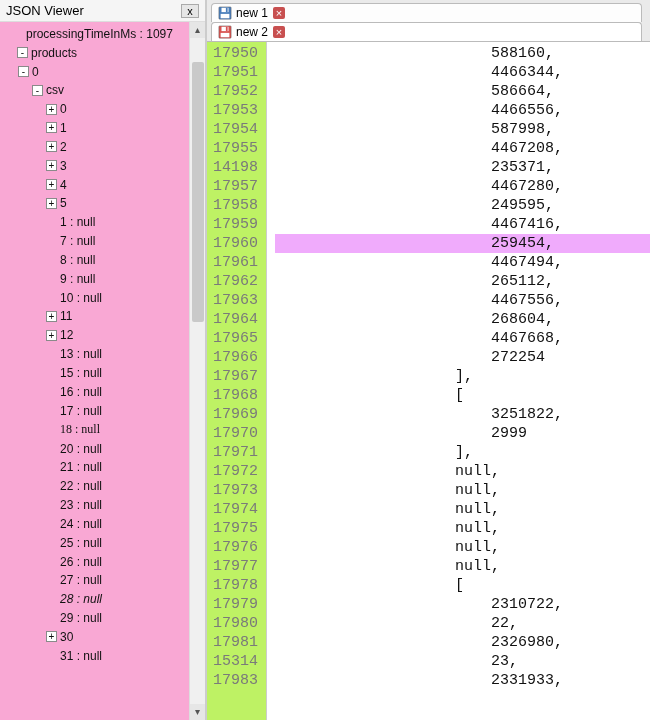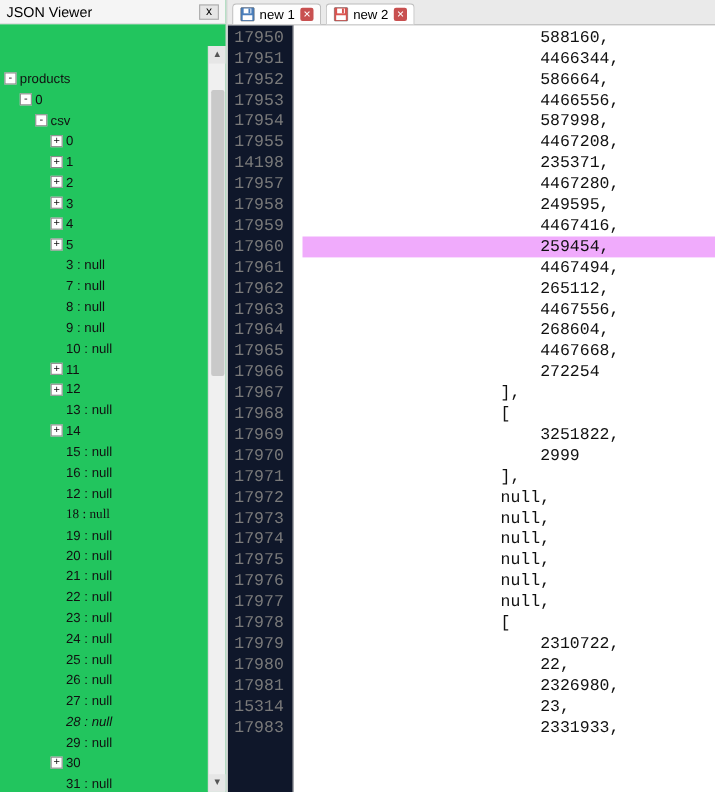--- a/index.html
+++ b/index.html
@@ -7,25 +7,24 @@
   font-family: "Segoe UI", Tahoma, sans-serif;
   font-size: 12px;
   background: #f0f0f0;
   width: 650px;
   height: 720px;
   overflow: hidden;
   display: flex;
 }
 .sidebar {
   width: 206px;
-  background: #22c55e;
+  background: #f9a8d4;
   border-right: 1px solid #ccc;
   display: flex;
   flex-direction: column;
-  gap: 20px;
 }
 .sidebar-header {
   display: flex;
   align-items: center;
   justify-content: space-between;
   padding: 3px 6px;
   background: #f5f5f5;
   border-bottom: 1px solid #ddd;
   font-size: 13px;
 }
@@ -63,20 +62,21 @@
   display: flex;
   flex-direction: column;
   background: #fff;
   border-left: 1px solid #ccc;
 }
 .tabs {
   display: flex;
   background: #eaeaea;
   border-bottom: 1px solid #bbb;
   padding: 3px 4px 0 4px;
+  flex-direction: column;
 }
 .tab {
   display: flex;
   align-items: center;
   background: #fdfdfd;
   border: 1px solid #bbb;
   border-bottom: none;
   border-radius: 4px 4px 0 0;
   padding: 2px 6px;
   margin-right: 4px;
@@ -101,21 +101,21 @@
   cursor: pointer;
 }
 .editor {
   flex: 1;
   display: flex;
   font-family: "Consolas", "Courier New", monospace;
   font-size: 15px;
   overflow: hidden;
 }
 .gutter {
-  background: #0f172a;
+  background: #bef264;
   color: #7a7a7a;
   text-align: right;
   padding: 2px 8px 2px 6px;
   border-right: 1px solid #ccc;
   user-select: none;
 }
 .code {
   flex: 1;
   padding: 2px 0 19px 8px;
   color: #111;
@@ -162,44 +162,42 @@
 </head>
 <body>
 
 <div class="sidebar">
   <div class="sidebar-header">
     <span>JSON Viewer</span>
     <span class="close-btn">x</span>
   </div>
   <div class="tree-wrap">
     <div class="tree" id="tree-root">
-        <div class="tree-node" style="padding-left: 8px;"><span class="toggle blank"></span></div>
-        <div class="tree-node" style="padding-left: 0px;"><span class="toggle">-</span><span class="node-label">products</span></div>
+        <div class="tree-node" style="padding-left: 8px;"><span class="toggle blank"></span><span class="node-label">processingTimeInMs : 1097</span></div>
+        <div class="tree-node" style="padding-left: 0px; margin-left: 13px;"><span class="toggle">-</span><span class="node-label">products</span></div>
         <div class="tree-node" style="padding-left: 14px;"><span class="toggle">-</span><span class="node-label">0</span></div>
         <div class="tree-node" style="padding-left: 28px;"><span class="toggle">-</span><span class="node-label">csv</span></div>
         <div class="tree-node" style="padding-left: 42px;"><span class="toggle">+</span><span class="node-label">0</span></div>
         <div class="tree-node" style="padding-left: 42px;"><span class="toggle">+</span><span class="node-label">1</span></div>
         <div class="tree-node" style="padding-left: 42px;"><span class="toggle">+</span><span class="node-label">2</span></div>
         <div class="tree-node" style="padding-left: 42px;"><span class="toggle">+</span><span class="node-label">3</span></div>
         <div class="tree-node" style="padding-left: 42px;"><span class="toggle">+</span><span class="node-label">4</span></div>
         <div class="tree-node" style="padding-left: 42px;"><span class="toggle">+</span><span class="node-label">5</span></div>
-        <div class="tree-node" style="padding-left: 42px;"><span class="toggle blank"></span><span class="node-label">3 : null</span></div>
+        <div class="tree-node" style="padding-left: 42px;"><span class="toggle blank"></span><span class="node-label">1 : null</span></div>
         <div class="tree-node" style="padding-left: 42px;"><span class="toggle blank"></span><span class="node-label">7 : null</span></div>
         <div class="tree-node" style="padding-left: 42px;"><span class="toggle blank"></span><span class="node-label">8 : null</span></div>
         <div class="tree-node" style="padding-left: 42px;"><span class="toggle blank"></span><span class="node-label">9 : null</span></div>
         <div class="tree-node" style="padding-left: 42px;"><span class="toggle blank"></span><span class="node-label">10 : null</span></div>
         <div class="tree-node" style="padding-left: 42px;"><span class="toggle">+</span><span class="node-label">11</span></div>
         <div class="tree-node" style="padding-left: 42px;"><span class="toggle">+</span><span class="node-label">12</span></div>
         <div class="tree-node" style="padding-left: 42px;"><span class="toggle blank"></span><span class="node-label">13 : null</span></div>
-        <div class="tree-node" style="padding-left: 42px;"><span class="toggle">+</span><span class="node-label">14</span></div>
         <div class="tree-node" style="padding-left: 42px;"><span class="toggle blank"></span><span class="node-label">15 : null</span></div>
         <div class="tree-node" style="padding-left: 42px;"><span class="toggle blank"></span><span class="node-label">16 : null</span></div>
-        <div class="tree-node" style="padding-left: 42px;"><span class="toggle blank"></span><span class="node-label">12 : null</span></div>
+        <div class="tree-node" style="padding-left: 42px;"><span class="toggle blank"></span><span class="node-label">17 : null</span></div>
         <div class="tree-node" style="padding-left: 42px; font-family: Liberation Serif, serif;"><span class="toggle blank"></span><span class="node-label">18 : null</span></div>
-        <div class="tree-node" style="padding-left: 42px;"><span class="toggle blank"></span><span class="node-label">19 : null</span></div>
         <div class="tree-node" style="padding-left: 42px;"><span class="toggle blank"></span><span class="node-label">20 : null</span></div>
         <div class="tree-node" style="padding-left: 42px;"><span class="toggle blank"></span><span class="node-label">21 : null</span></div>
         <div class="tree-node" style="padding-left: 42px;"><span class="toggle blank"></span><span class="node-label">22 : null</span></div>
         <div class="tree-node" style="padding-left: 42px;"><span class="toggle blank"></span><span class="node-label">23 : null</span></div>
         <div class="tree-node" style="padding-left: 42px;"><span class="toggle blank"></span><span class="node-label">24 : null</span></div>
         <div class="tree-node" style="padding-left: 42px;"><span class="toggle blank"></span><span class="node-label">25 : null</span></div>
         <div class="tree-node" style="padding-left: 42px;"><span class="toggle blank"></span><span class="node-label">26 : null</span></div>
         <div class="tree-node" style="padding-left: 42px;"><span class="toggle blank"></span><span class="node-label">27 : null</span></div>
         <div class="tree-node" style="padding-left: 42px; font-style: italic;"><span class="toggle blank"></span><span class="node-label">28 : null</span></div>
         <div class="tree-node" style="padding-left: 42px;"><span class="toggle blank"></span><span class="node-label">29 : null</span></div>

